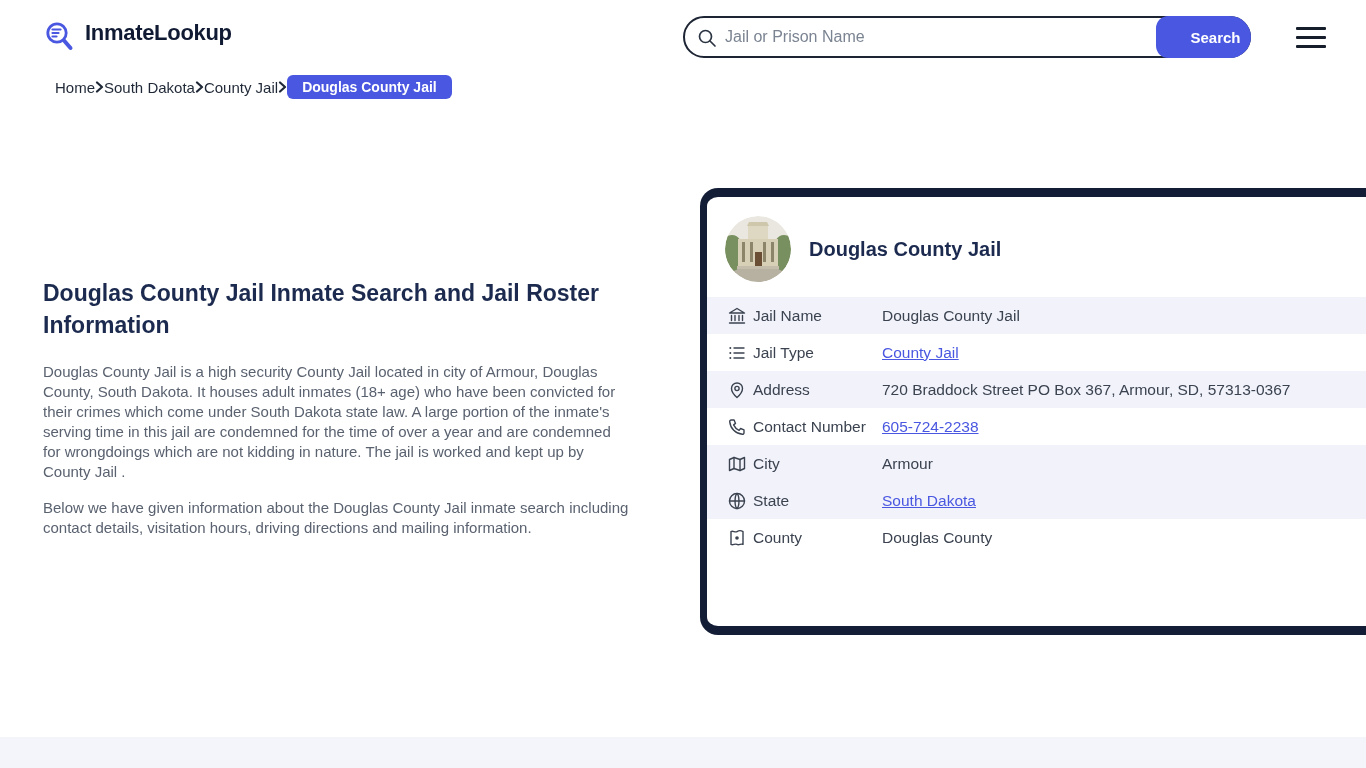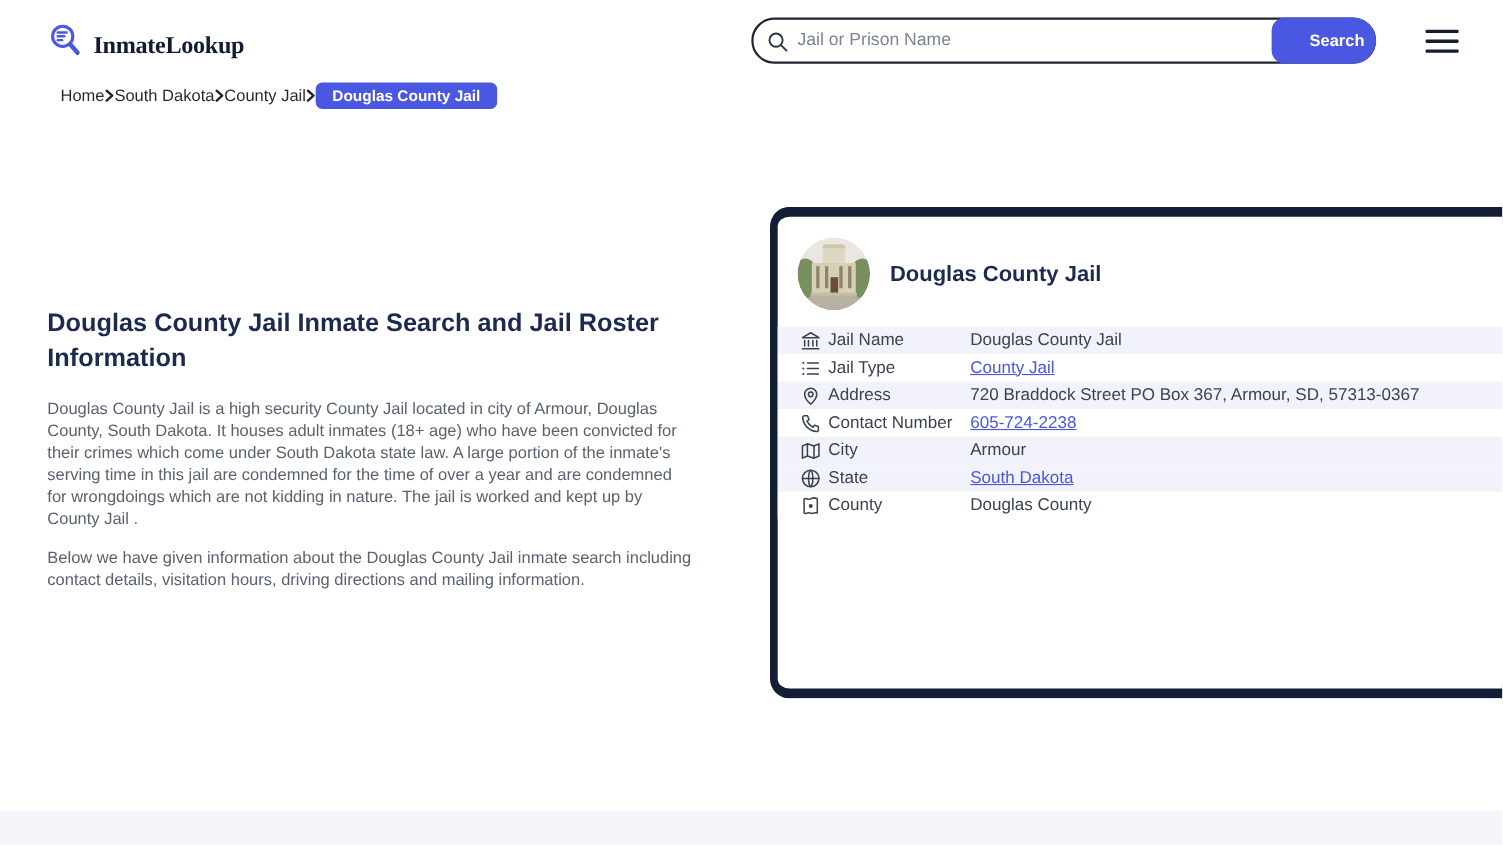--- a/index.html
+++ b/index.html
@@ -8,23 +8,22 @@
     font-family:"Liberation Sans", sans-serif;
     background:#ffffff;
     position:relative;
     overflow:hidden;
     color:#1b2a4e;
   }
 
   
   .logo {
     position:absolute; left:43px; top:20px;
-    display:flex; align-items:flex-end; gap:8px;
+    display:flex; align-items:flex-start; gap:8px;
     cursor:pointer;
-    font-family:Liberation Serif, serif;
   }
   .logo-text {
     font-size:22px; font-weight:700; color:#101b33; letter-spacing:-0.3px;
   }
   .search-wrap {
     position:absolute; left:683px; top:16px;
     width:568px; height:42px;
     border:2px solid #1d2433; border-radius:24px;
     background:#fff;
     display:flex; align-items:center;
@@ -94,21 +93,21 @@
     display:flex; align-items:center; gap:18px;
     padding:19px 0 15px 18px;
   }
   .jail-photo {
     width:66px; height:66px; border-radius:50%; overflow:hidden; flex:0 0 66px;
   }
   .card-title { font-size:20px; font-weight:700; color:#1b2a4e; }
 
   .info-table { width:100%; }
   .info-row {
-    height:25px; display:flex; align-items:center;
+    height:37px; display:flex; align-items:center;
     padding-left:20px; background:#fff;
   }
   .info-row.alt { background:#f1f2fa; }
   .row-icon { width:20px; height:20px; flex:0 0 20px; }
   .row-icon svg { width:20px; height:20px; }
   .row-label {
     margin-left:6px; width:129px; flex:0 0 129px;
     font-size:15.5px; color:#3b4350;
   }
   .row-value { font-size:15.5px; color:#3b4350; }

